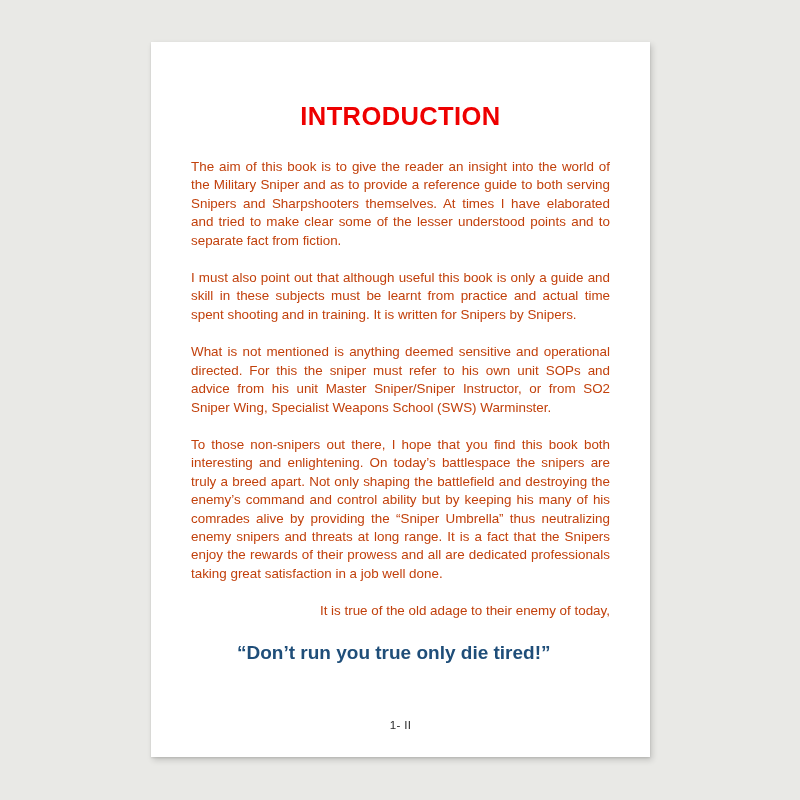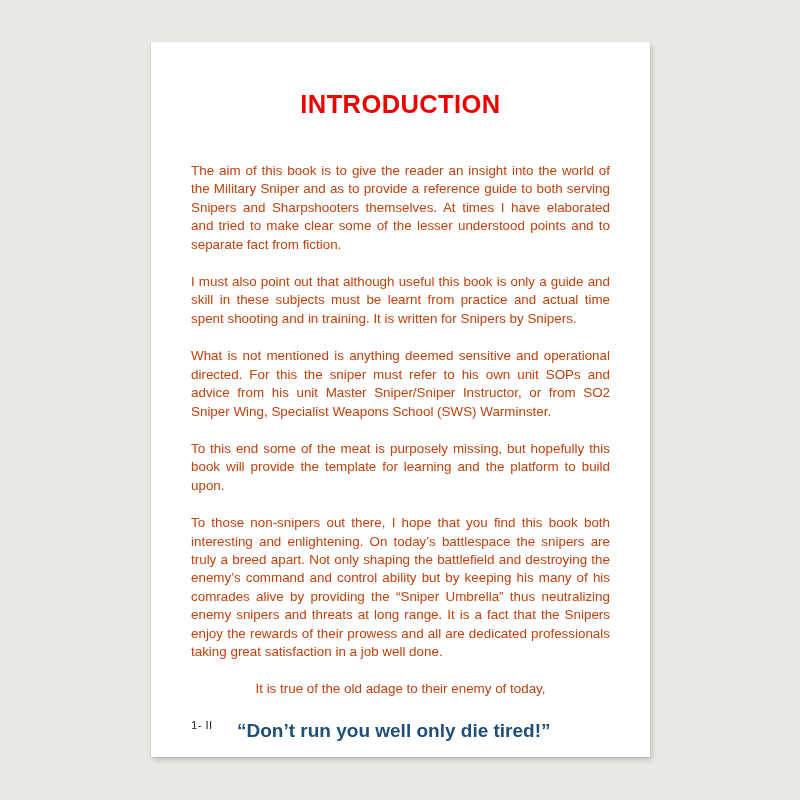--- a/index.html
+++ b/index.html
@@ -37,22 +37,22 @@
 
   .page-inner {
     position: absolute;
     left: 40px;
     top: 0;
     width: 419px;
     height: 715px;
   }
 
   .doc-title {
-    margin: 16px;
-    padding-top: 32px;
+    margin: 0;
+    padding-top: 60px;
     text-align: center;
     color: #ee0000;
     font-size: 25.5px;
     font-weight: bold;
     letter-spacing: 0.4px;
     font-family: "Liberation Sans", sans-serif;
     line-height: 1.1;
   }
 
   .body-block {
@@ -68,21 +68,21 @@
     font-family: "Liberation Sans", sans-serif;
     -webkit-hyphens: none;
     hyphens: none;
   }
 
   p.para:last-child {
     margin-bottom: 0;
   }
 
   p.para-left {
-    text-align: center;
+    text-align: right;
   }
 
   .bold-run {
     font-weight: normal;
   }
 
   .pull-quote {
     margin: 3px 0 0 0;
     padding-left: 46px;
     color: #1f4e79;
@@ -91,20 +91,21 @@
     line-height: 26px;
     text-align: left;
     font-family: "Liberation Sans", sans-serif;
   }
 
   .page-footer {
     position: absolute;
     left: 0;
     top: 676px;
     width: 419px;
+    text-align: center;
     color: #2b2b2b;
     font-size: 11.6px;
     font-family: "Liberation Sans", sans-serif;
     letter-spacing: 0.3px;
   }
 </style>
 </head>
 <body>
 
 <div class="viewport">
@@ -115,27 +116,26 @@
       <h1 class="doc-title">INTRODUCTION</h1>
 
       <div class="body-block">
 
         <p class="para">The aim of this book is to give the reader an insight into the world of the Military Sniper and as to provide a reference guide to both serving Snipers and Sharpshooters themselves. At times I have elaborated and tried to make clear some of the lesser understood points and to separate fact from fiction.</p>
 
         <p class="para"><span>I must also point out that although useful this book is only a guide and skill in these subjects must be learnt from practice and actual time spent shooting and in training. </span><span class="bold-run">It is written for Snipers by Snipers.</span></p>
 
         <p class="para">What is not mentioned is anything deemed sensitive and operational directed. For this the sniper must refer to his own unit SOPs and advice from his unit Master Sniper/Sniper Instructor, or from SO2 Sniper Wing, Specialist Weapons School (SWS) Warminster.</p>
 
-        <p class="para">To this end some of the meat is purposely missing, but hopefully this book will provide the template for learning and the platform to build upon.</p>
 
         <p class="para">To those non-snipers out there, I hope that you find this book both interesting and enlightening. On today’s battlespace the snipers are truly a breed apart. Not only shaping the battlefield and destroying the enemy’s command and control ability but by keeping his many of his comrades alive by providing the “Sniper Umbrella” thus neutralizing enemy snipers and threats at long range. It is a fact that the Snipers enjoy the rewards of their prowess and all are dedicated professionals taking great satisfaction in a job well done.</p>
 
         <p class="para para-left">It is true of the old adage to their enemy of today,</p>
 
-        <p class="pull-quote">“Don’t run you well only die tired!”</p>
+        <p class="pull-quote">“Don’t run you true only die tired!”</p>
 
       </div>
 
       <div class="page-footer">1- II</div>
 
     </div>
   </div>
 
 </div>
 

